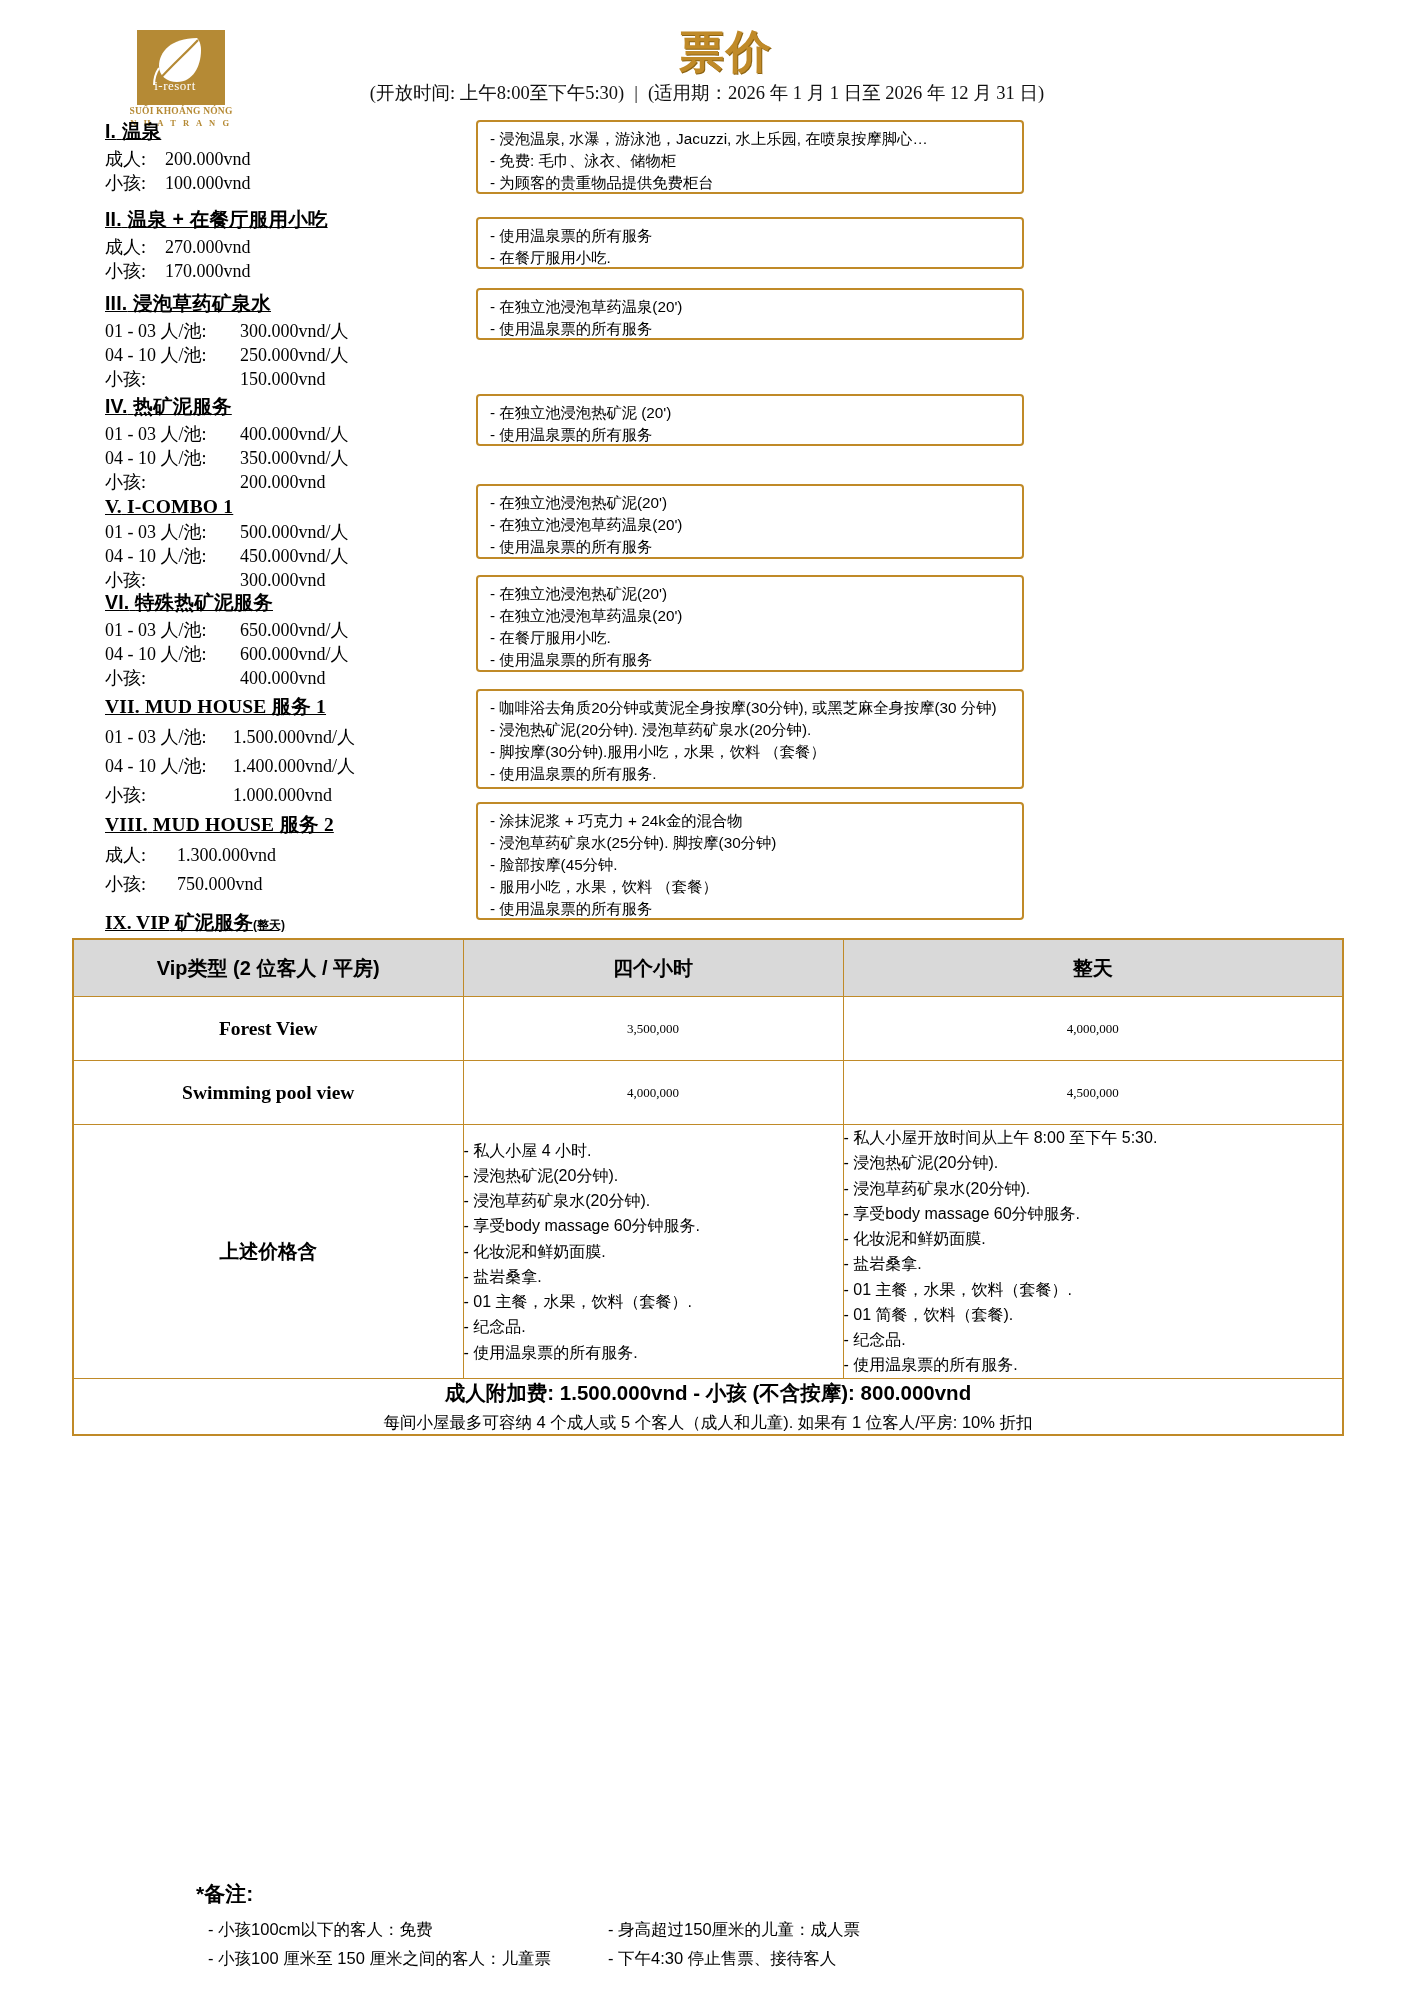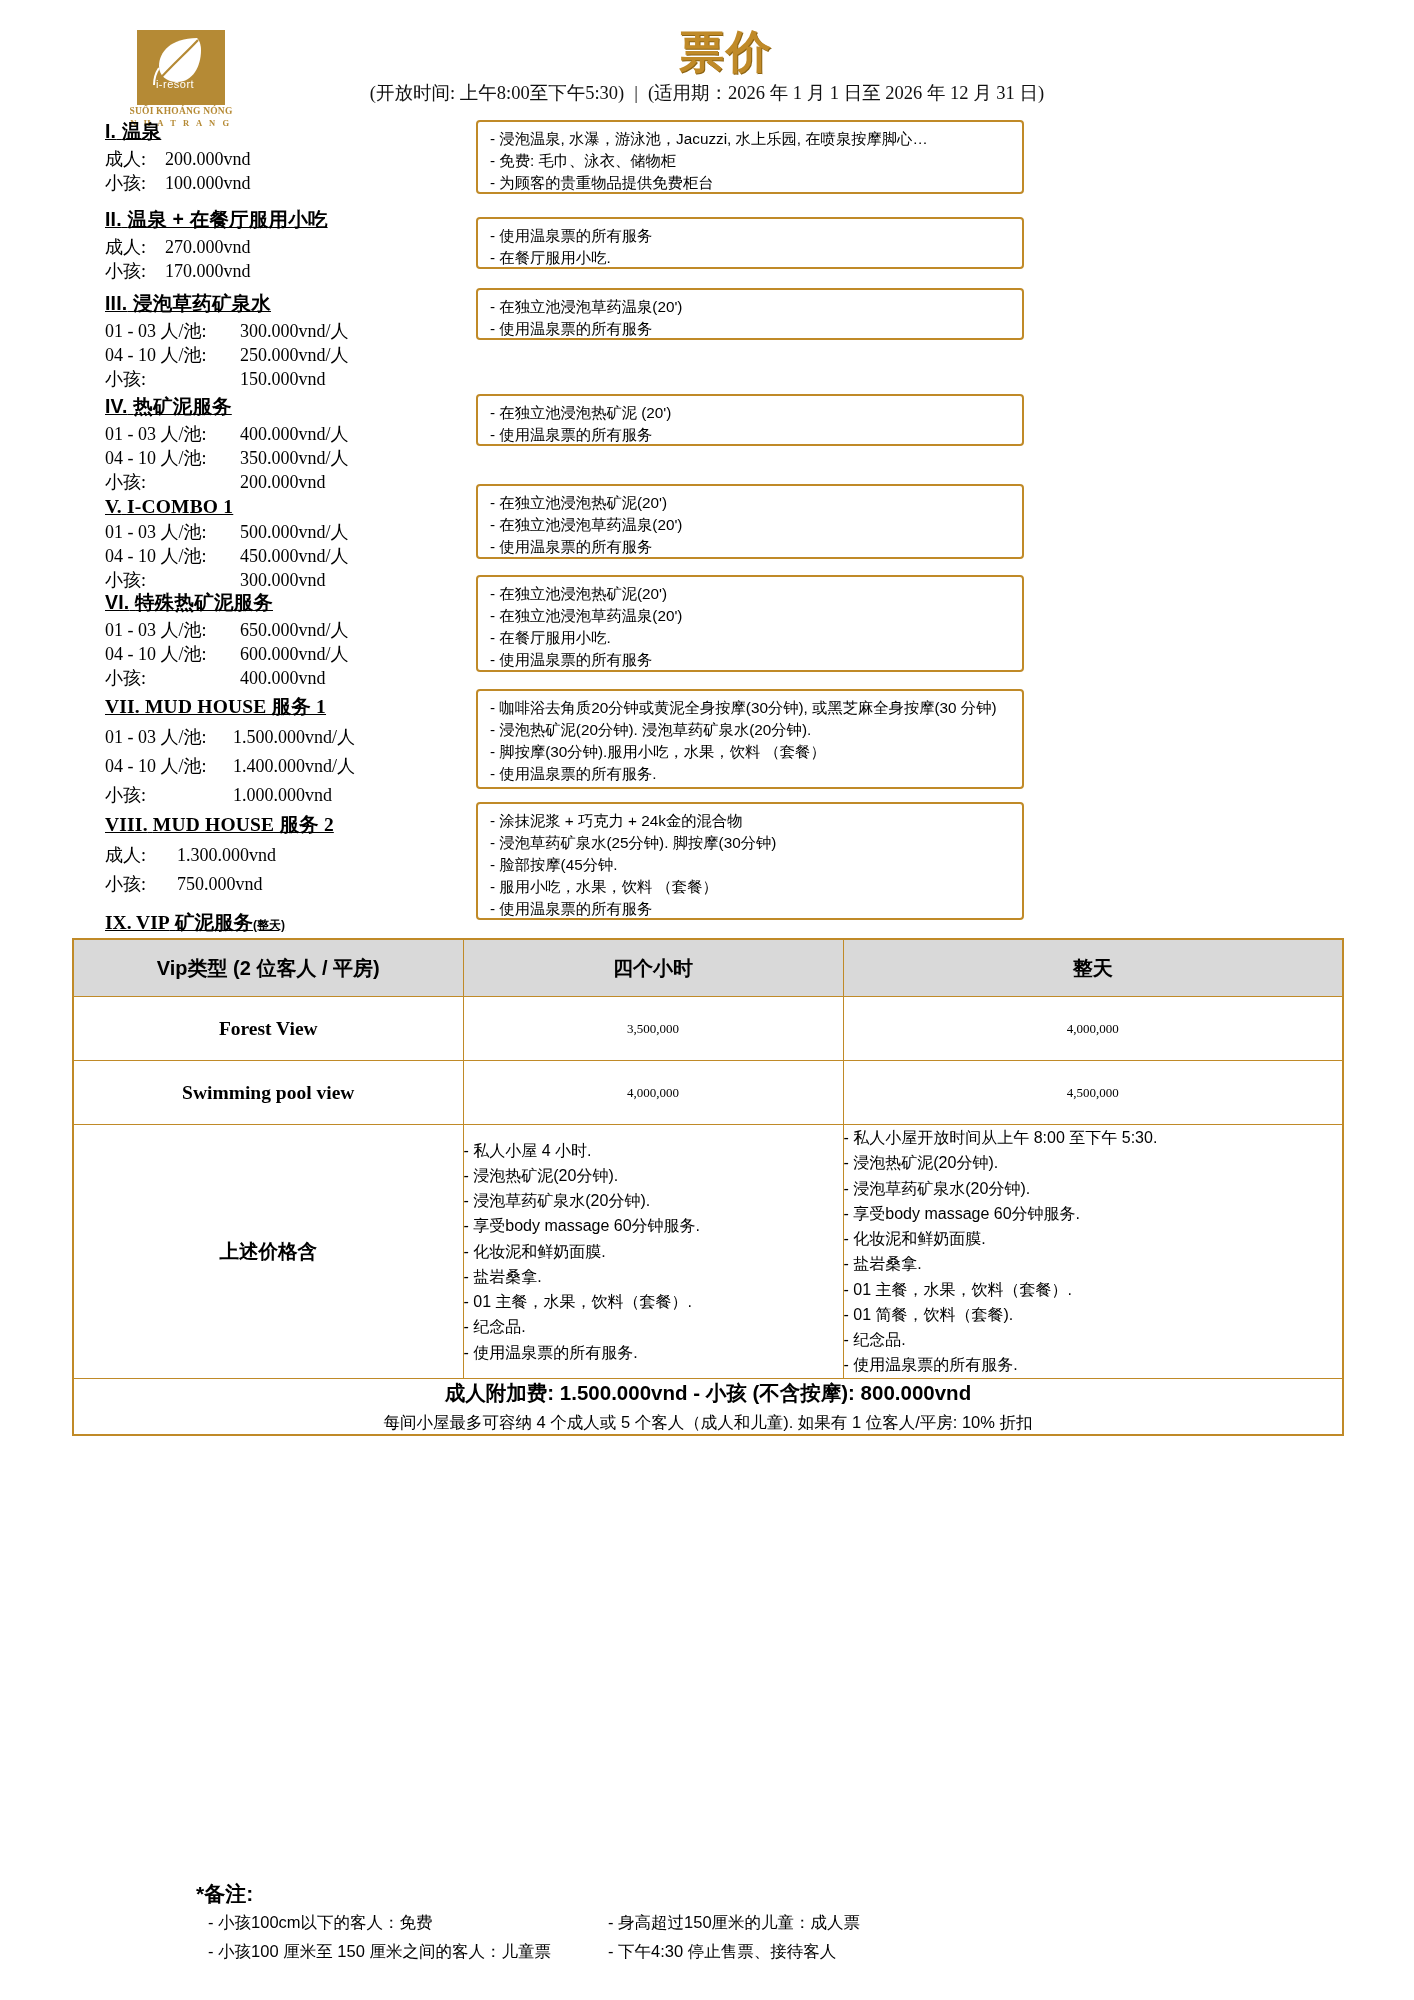--- a/index.html
+++ b/index.html
@@ -15,21 +15,21 @@
   .header{position:relative;height:118px;}
   .logo{
     position:absolute;left:137px;top:30px;width:88px;height:75px;
     background:#b58a35;
   }
   .logo .leaf{
     position:absolute;left:14px;top:6px;width:56px;height:50px;
   }
   .logo .brand{
     position:absolute;left:0;top:48px;width:76px;text-align:center;
-    color:#ffffff;font-size:11px;font-family:Liberation Sans, sans-serif;
+    color:#ffffff;font-size:13px;font-family:Liberation Serif, serif;
     letter-spacing:.5px;
   }
   .logo-sub1,.logo-sub2{
     position:absolute;width:120px;text-align:center;left:121px;
     color:#b58a35;font-family:"Liberation Serif",serif;font-weight:bold;
   }
   .logo-sub1{top:106px;font-size:9.5px;letter-spacing:.2px;}
   .logo-sub2{top:118px;font-size:8.5px;letter-spacing:2.6px;}
 
   .title{
@@ -134,21 +134,21 @@
     font-family:"Liberation Sans","DejaVu Sans",sans-serif;margin-bottom:5px;
   }
   .surch .l2{font-size:16.5px;font-family:"Liberation Sans","DejaVu Sans",sans-serif;}
 
   
   .notes{position:absolute;left:196px;top:1880px;width:1160px;}
   .notes .nt{
     font-size:21px;font-weight:bold;
     font-family:"Liberation Sans","DejaVu Sans",sans-serif;
   }
-  .notes .ncols{position:relative;height:80px;}
+  .notes .ncols{position:relative;margin-top:7px;height:80px;}
   .notes .nc{position:absolute;font-size:16.5px;line-height:1.75;
     font-family:"Liberation Sans","DejaVu Sans",sans-serif;}
   .notes .nc.a{left:12px;top:0;}
   .notes .nc.b{left:412px;top:0;}
 </style>
 </head>
 <body>
 
 <div class="page">
 

